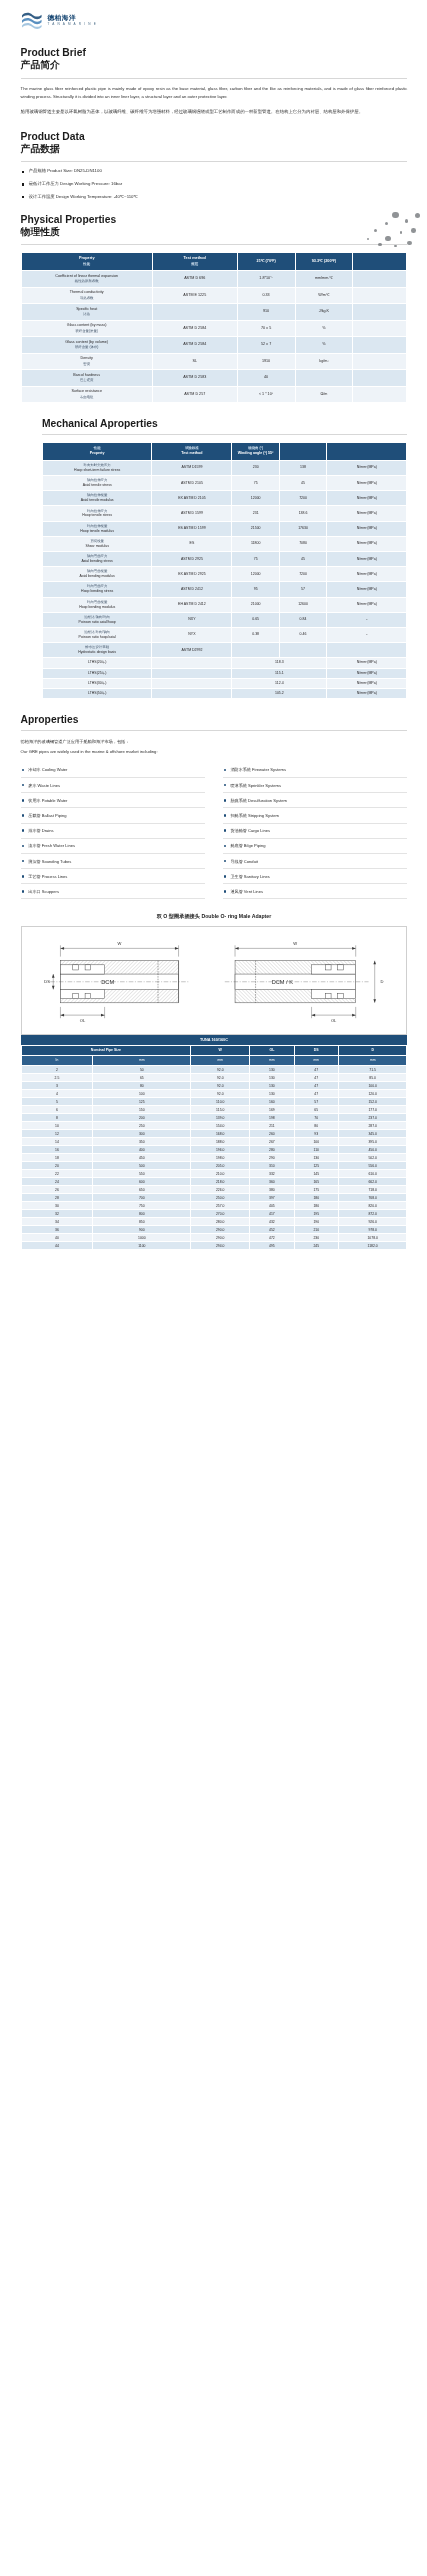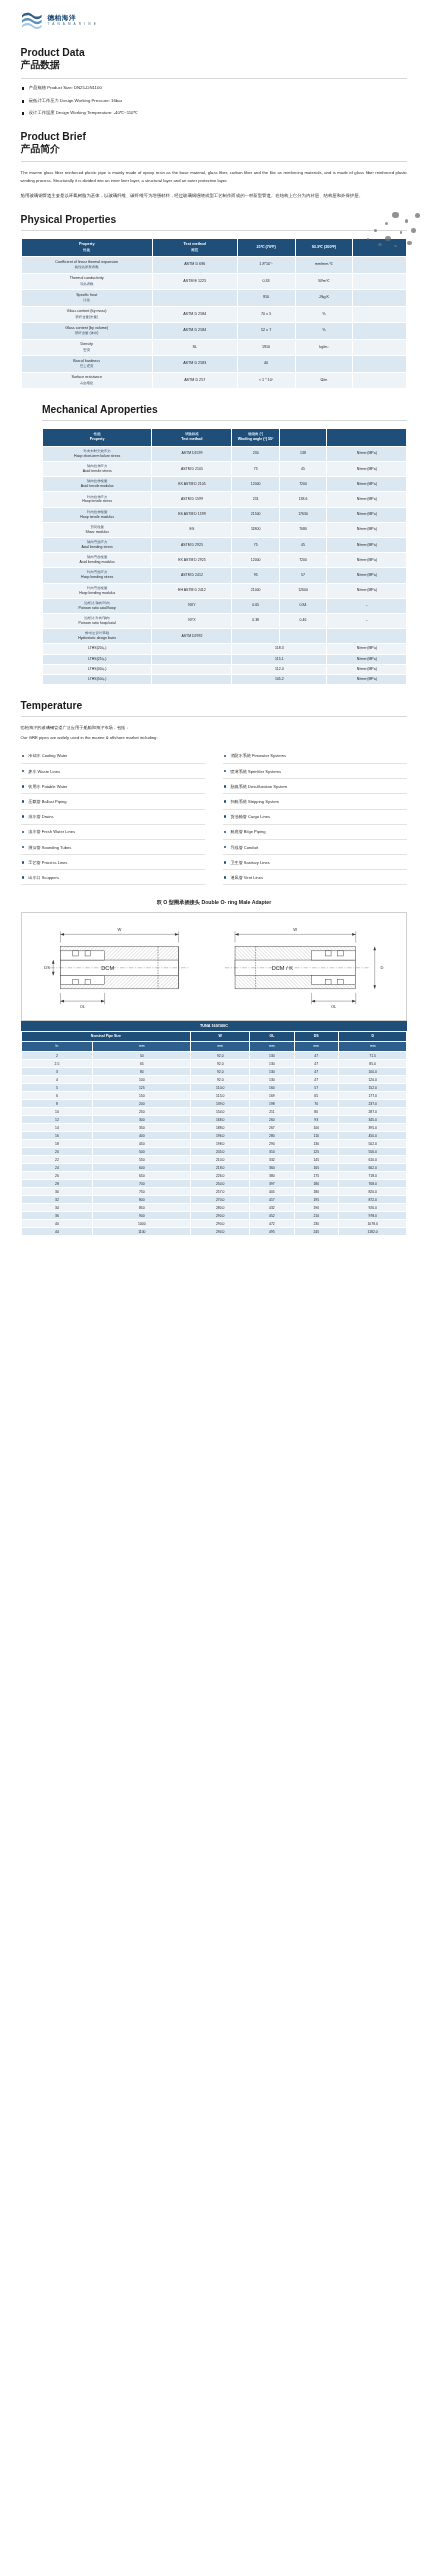--- a/index.html
+++ b/index.html
@@ -116,57 +116,58 @@
         <path d="M2 22 C8 16, 16 16, 22 21 C28 26, 35 26, 40 21 L40 26 C35 31, 28 31, 22 26 C16 21, 8 21, 2 27 Z" fill="#3d7cb5" opacity="0.85"></path>
         <path d="M2 32 C8 26, 16 26, 22 31 C28 36, 35 36, 40 31 L40 35 C35 40, 28 40, 22 35 C16 30, 8 30, 2 36 Z" fill="#8fb8d8" opacity="0.8"></path>
       </svg>
     </div>
     <div class="logo-text">
       <div class="logo-cn">德柏海洋</div>
       <div class="logo-en">T A N A   M A R I N E</div>
     </div>
   </div>
 
+  <div class="sec">
+    <div class="sec-title-en">Product Brief</div>
+    <div class="sec-title-cn">产品简介</div>
+    <div class="rule"></div>
+    <p class="body">The marine glass fiber reinforced plastic pipe is mainly made of epoxy resin as the base material, glass fiber, carbon fiber and the like as reinforcing materials, and is made of glass fiber reinforced plastic winding process. Structurally it is divided into an inner liner layer, a structural layer and an outer protective layer.</p>
+    <p class="body cn">船用玻璃钢管道主要是以环氧树脂为基体，以玻璃纤维、碳纤维等为增强材料，经过玻璃钢缠绕成型工艺制作而成的一种新型管道。在结构上它分为内衬层、结构层和外保护层。</p>
+  </div>
+
   <div class="sec" style="margin-top:9.3px;">
     <div class="sec-title-en">Product Data</div>
     <div class="sec-title-cn">产品数据</div>
     <div class="rule"></div>
     <ul class="data-list">
       <li>产品规格 Product Size: DN25-DN1100</li>
       <li>最低计工作压力 Design Working Pressure: 16bar</li>
       <li>设计工作温度 Design Working Temperature: -40℃~110℃</li>
     </ul>
-  </div>
-
-  <div class="sec">
-    <div class="sec-title-en">Product Brief</div>
-    <div class="sec-title-cn">产品简介</div>
-    <div class="rule"></div>
-    <p class="body">The marine glass fiber reinforced plastic pipe is mainly made of epoxy resin as the base material, glass fiber, carbon fiber and the like as reinforcing materials, and is made of glass fiber reinforced plastic winding process. Structurally it is divided into an inner liner layer, a structural layer and an outer protective layer.</p>
-    <p class="body cn">船用玻璃钢管道主要是以环氧树脂为基体，以玻璃纤维、碳纤维等为增强材料，经过玻璃钢缠绕成型工艺制作而成的一种新型管道。在结构上它分为内衬层、结构层和外保护层。</p>
   </div>
 
   <div class="sec" style="margin-top:4px; position:relative;">
 
     <div class="dots" style="right:5.2px; top:-3.1px; width:62px; height:46px;">
       <span class="dot-deco" style="width:5.2px;height:5.2px;right:3.1px;top:2.1px;"></span>
       <span class="dot-deco" style="width:3.6px;height:3.6px;right:14.4px;top:8.2px;"></span>
       <span class="dot-deco" style="width:6.7px;height:6.7px;right:24px;top:1px;"></span>
       <span class="dot-deco" style="width:3.1px;height:3.1px;right:35px;top:11.3px;"></span>
       <span class="dot-deco" style="width:4.6px;height:4.6px;right:7.2px;top:17.5px;"></span>
       <span class="dot-deco" style="width:2.6px;height:2.6px;right:20.6px;top:20.6px;"></span>
       <span class="dot-deco" style="width:5.7px;height:5.7px;right:32px;top:25px;"></span>
       <span class="dot-deco" style="width:3.1px;height:3.1px;right:46px;top:18.5px;"></span>
       <span class="dot-deco" style="width:4.1px;height:4.1px;right:11.3px;top:30px;"></span>
       <span class="dot-deco" style="width:2.6px;height:2.6px;right:26px;top:34px;"></span>
       <span class="dot-deco" style="width:3.6px;height:3.6px;right:41px;top:32px;"></span>
       <span class="dot-deco" style="width:2.1px;height:2.1px;right:54px;top:27px;"></span>
     </div>
 
     <div class="sec-title-en">Physical Properties</div>
+    <div class="sec-title-cn">物理性质</div>
     <div class="rule"></div>
 
     <table class="tbl" style="margin-top:5.2px;">
       <thead>
         <tr>
           <th style="width:34%;">
             <span>Property</span>
             <span class="cn-sub">性能</span>
           </th>
           <th style="width:22%;">
@@ -380,21 +381,21 @@
           <td class="lbl">LTHS(50年)</td>
           <td></td>
           <td colspan="2">105.2</td>
           <td>N/mm²(MPa)</td>
         </tr>
       </tbody>
     </table>
   </div>
 
   <div class="sec" style="margin-top:14.4px;">
-    <div class="sec-title-en">Temperature</div>
+    <div class="sec-title-en">Aproperties</div>
     <div class="rule"></div>
 
     <div class="app-intro">德柏海洋的玻璃钢管道广泛应用于船舶和海洋市场，包括：</div>
     <div class="app-intro en">Our GRE pipes are widely used in the marine &amp; offshore market including:</div>
 
     <div class="app-grid">
       <div class="app-item">
           <span class="dot"></span>
           <span>冷却水 Cooling Water</span>
         </div>

